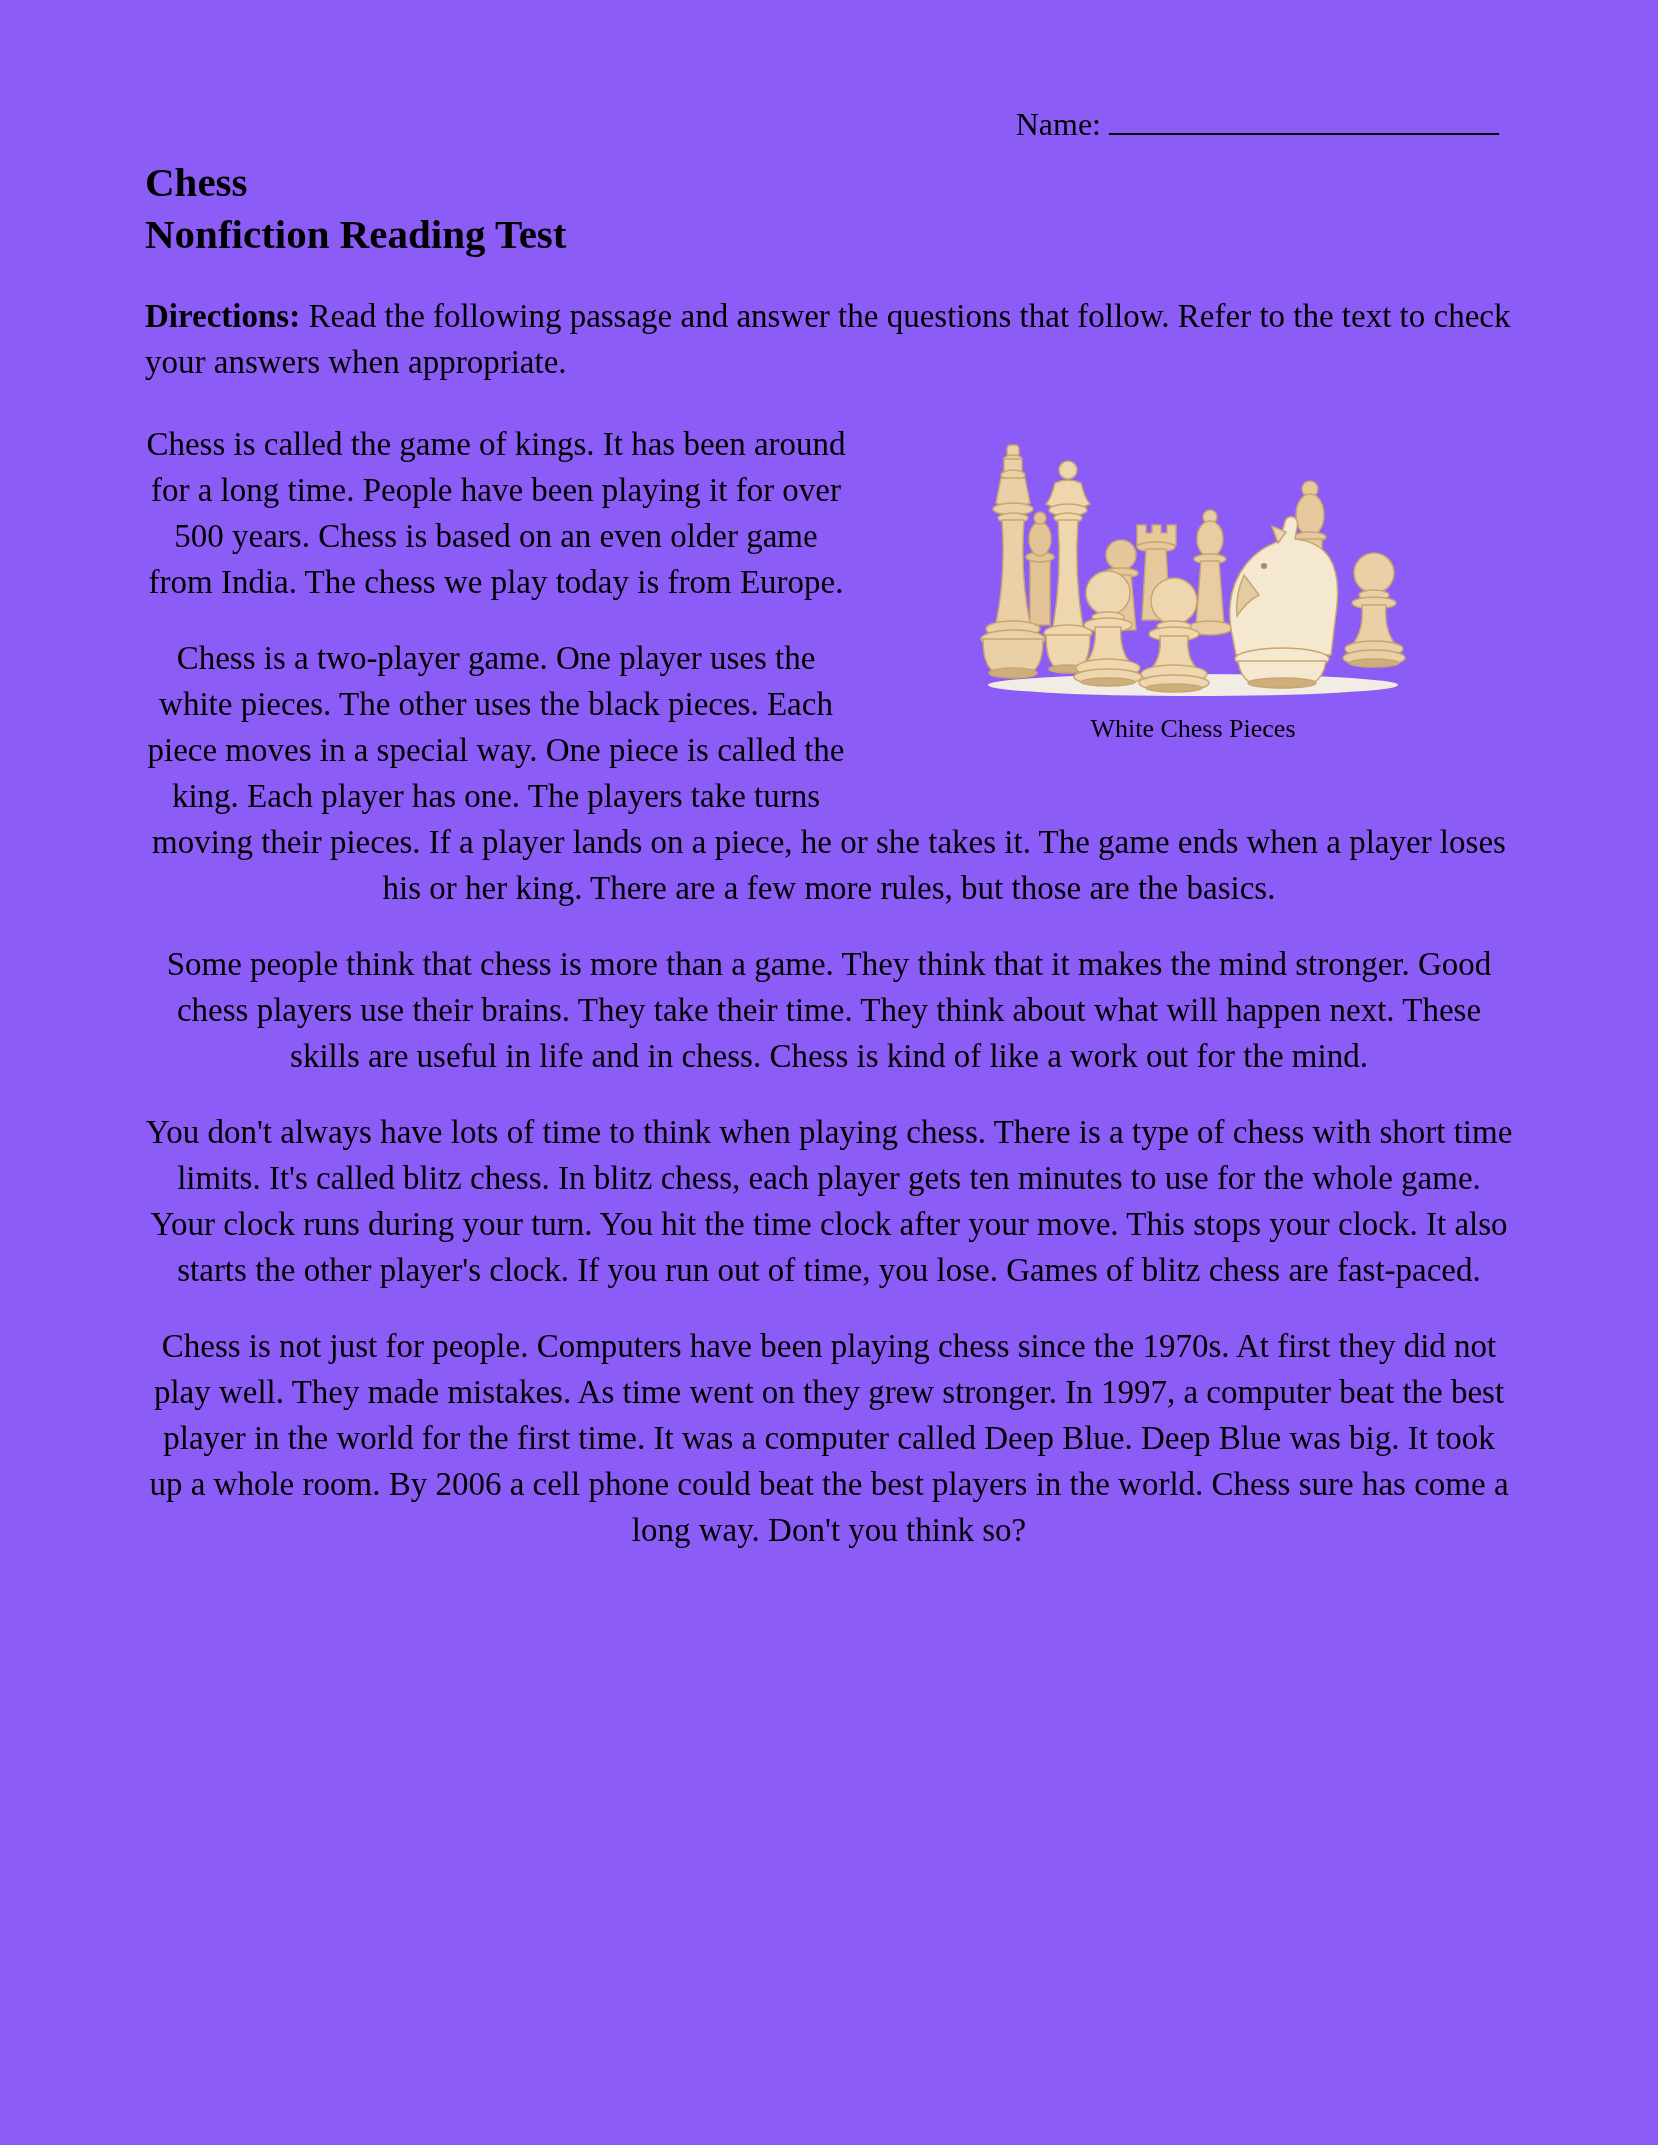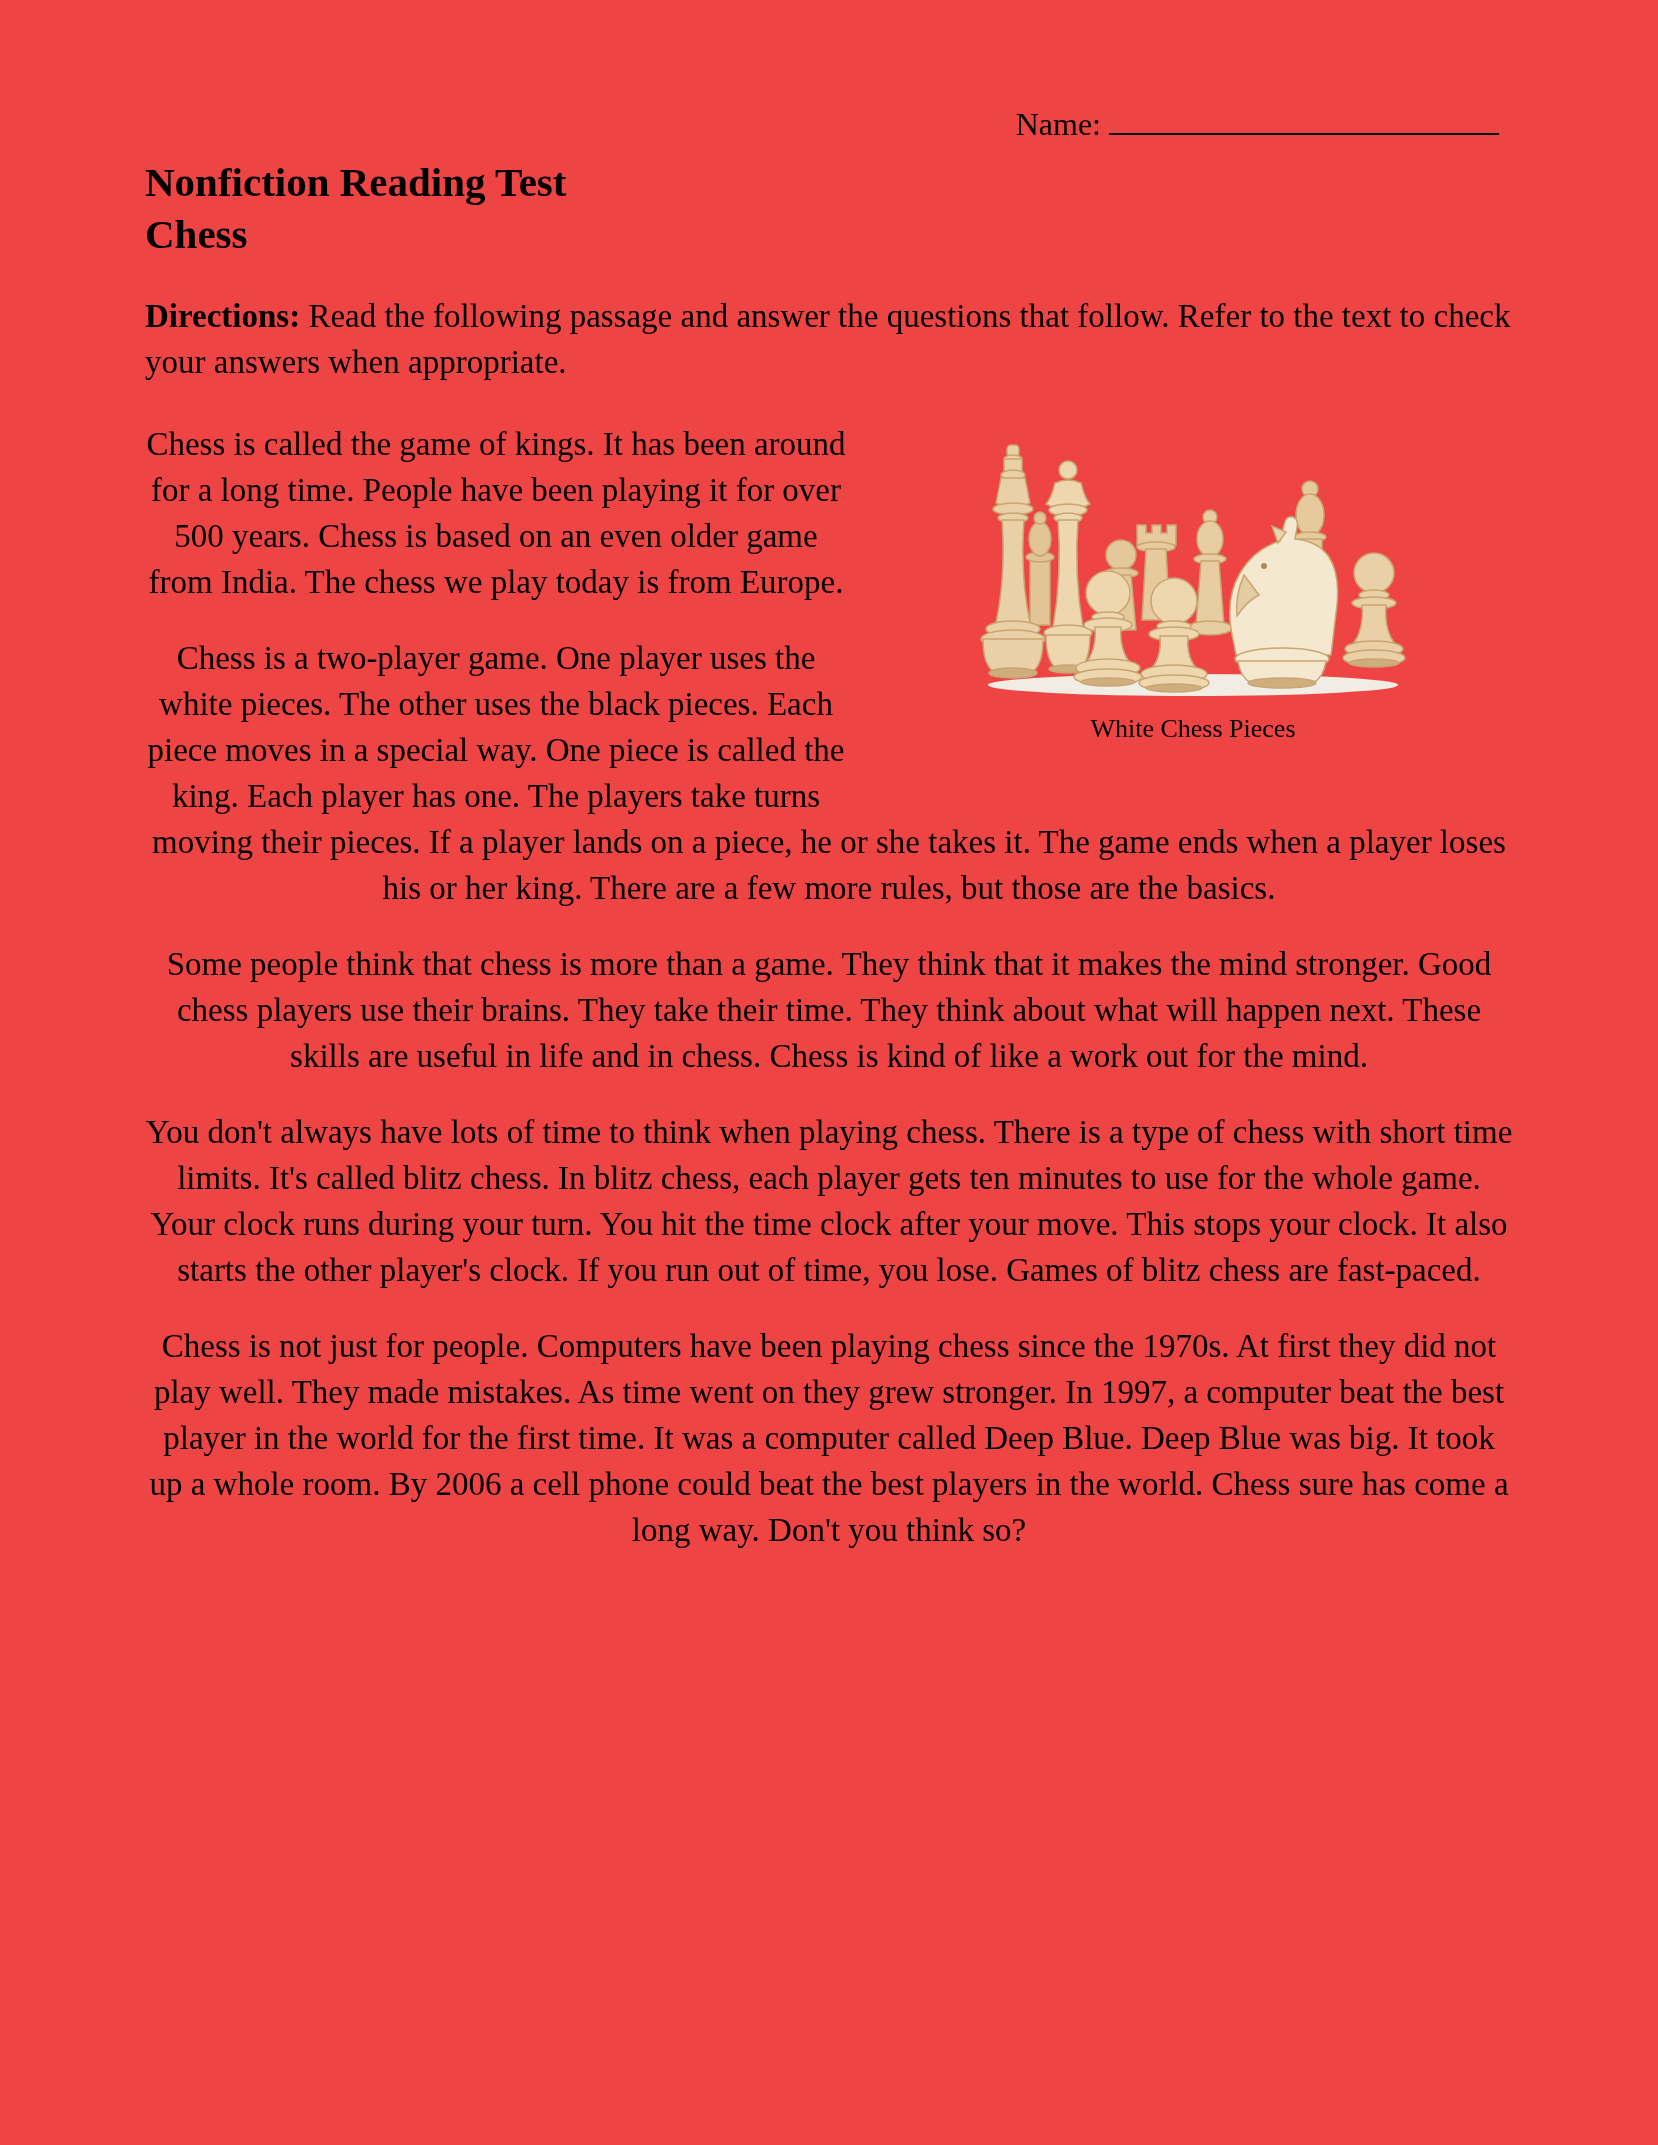--- a/index.html
+++ b/index.html
@@ -5,21 +5,21 @@
   * { box-sizing: border-box; }
   html, body { margin: 0; padding: 0; background: #ffffff; }
   body {
     width: 1658px; height: 2145px;
     font-family: "Liberation Serif", "DejaVu Serif", serif;
     color: #000;
   }
   .page {
     position: relative;
     width: 1658px; height: 2145px;
-    background: #ef4444;
+    background: #8b5cf6;
     overflow: hidden;
   }
   .content {
     position: absolute;
     left: 145px; top: 104px;
     width: 1368px;
   }
   .name-row {
     text-align: right;
     font-size: 32px;
@@ -69,22 +69,22 @@
 <body>
 
 <div class="page">
   <div class="content">
 
     <div class="name-row">
       <span>Name:</span><span class="name-line"></span>
     </div>
 
     <div class="title-block">
+      <div>Chess</div>
       <div>Nonfiction Reading Test</div>
-      <div>Chess</div>
     </div>
 
     <p class="directions">
       <b>Directions:</b>
       <span>Read the following passage and answer the questions that follow. Refer to the text to check your answers when appropriate.</span>
     </p>
 
     <div class="passage">
 
       <figure class="chess-figure">

